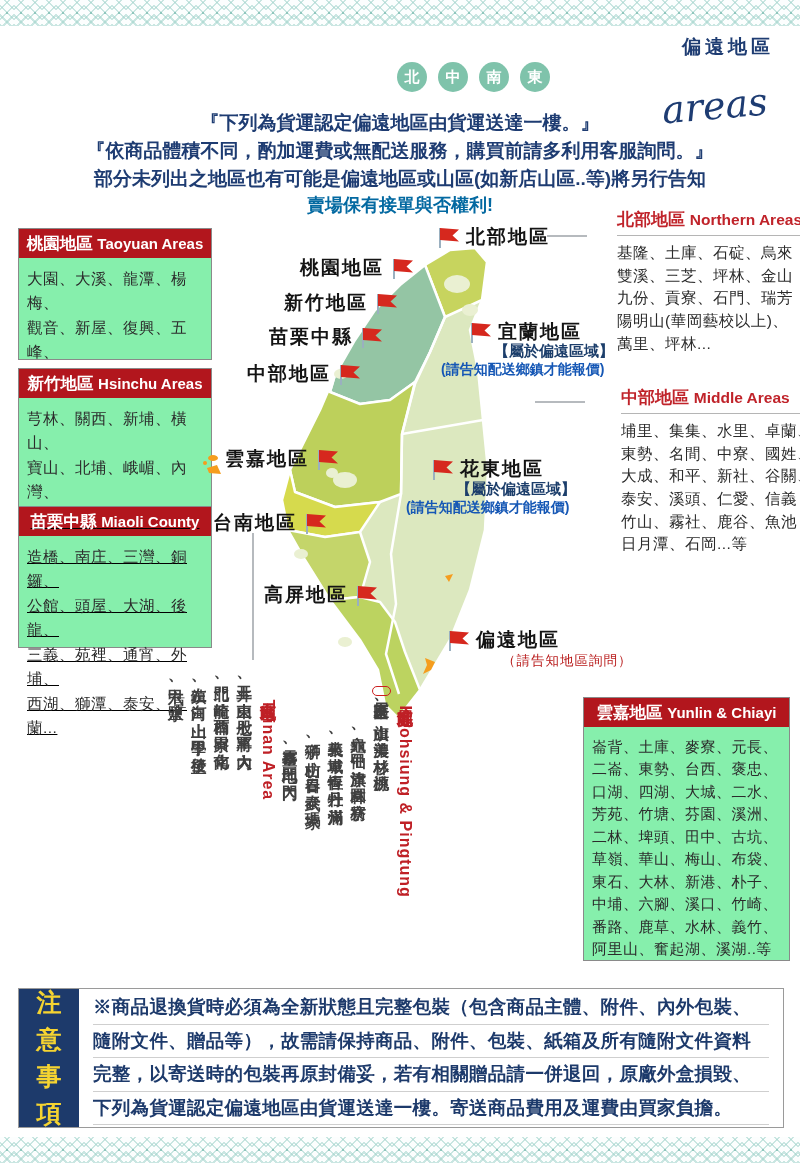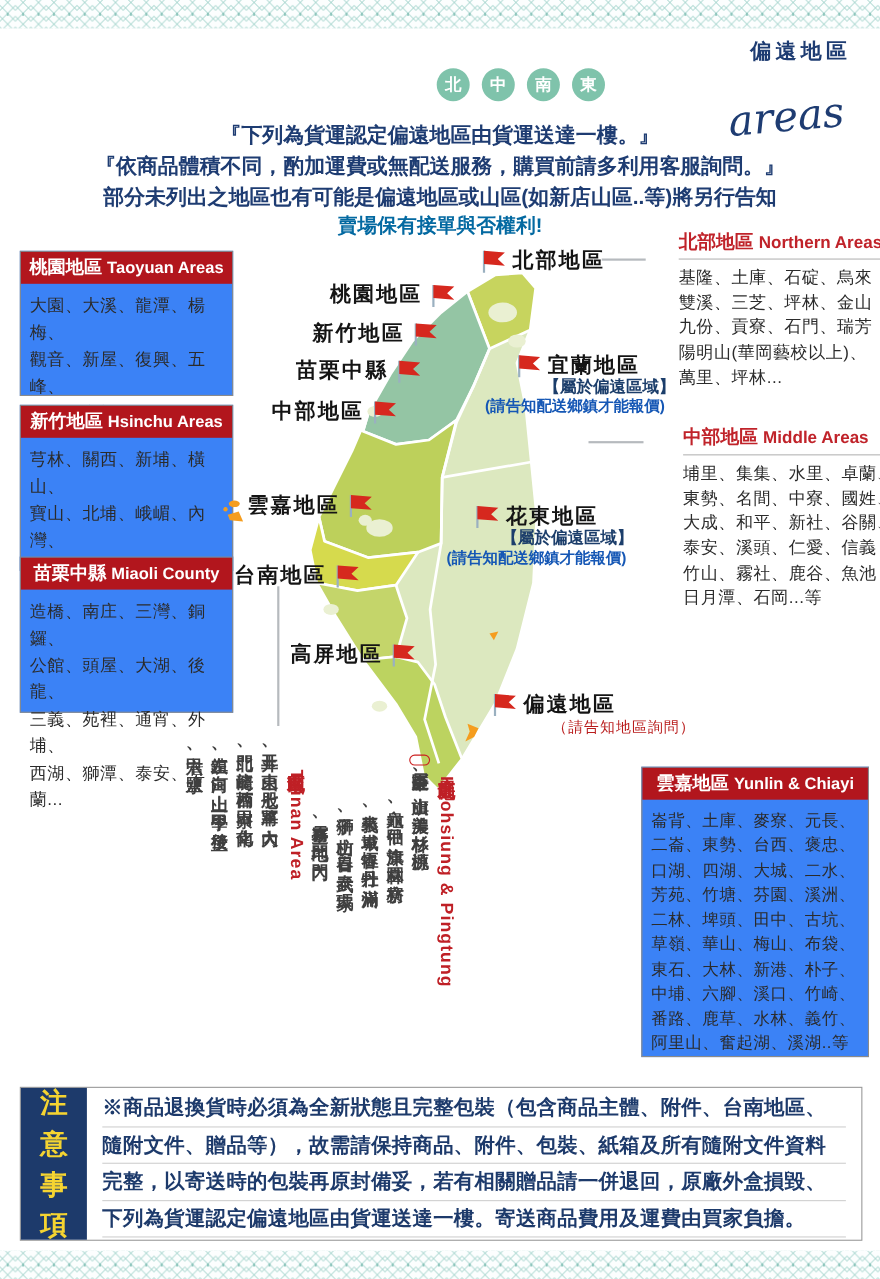--- a/index.html
+++ b/index.html
@@ -27,29 +27,29 @@
            font-style:italic;font-size:38px;color:#1e3c72;transform:rotate(-5deg);}
 
   
   .hline{position:absolute;left:0;right:0;text-align:center;color:#1e3c72;font-weight:bold;}
   .hl1{top:110px;font-size:19px;}
   .hl2{top:138px;font-size:19px;}
   .hl3{top:166px;font-size:19px;}
   .hl4{top:193px;font-size:18px;color:#0369a1;}
 
   
-  .rbox{position:absolute;border:1px solid #8a8a8a;background:#3b82f6;box-sizing:border-box;}
+  .rbox{position:absolute;border:1px solid #8a8a8a;background:#86efac;box-sizing:border-box;}
   .rbox .bar{background:#b2161d;color:#fff;text-align:center;padding:4px 2px;
              font-weight:bold;font-size:16.5px;line-height:1.25;}
   .rbox .bar .en{font-size:15px;font-weight:bold;}
   .rbox .body{padding:9px 8px;font-size:15.5px;color:#2b2b2b;line-height:1.58;
               white-space:pre-line;letter-spacing:0.5px;}
   .box-taoyuan{left:18px;top:228px;width:194px;height:132px;}
   .box-hsinchu{left:18px;top:368px;width:194px;height:151px;}
-  .box-miaoli{left:18px;top:506px;width:194px;height:142px;}
+  .box-miaoli{left:18px;top:506px;width:194px;height:142px;text-decoration:underline;}
   .box-yunchia{left:583px;top:697px;width:207px;height:264px;}
   .box-yunchia .body{font-size:15px;line-height:1.5;}
 
   
   .plainbox{position:absolute;width:208px;}
   .plainbox .ttl{font-size:17px;font-weight:bold;color:#c0232a;padding-bottom:4px;
                  border-bottom:1px solid #b5b5b5;}
   .plainbox .ttl .en{font-size:15.5px;}
   .plainbox .body{padding-top:6px;font-size:15.5px;color:#2b2b2b;line-height:1.46;
                   white-space:pre-line;letter-spacing:0.5px;}
@@ -311,20 +311,20 @@
   </div>
 
   <div class="notice">
     <div class="strip">
       <span>注</span>
       <span>意</span>
       <span>事</span>
       <span>項</span>
     </div>
     <div class="ncontent">
-      <div class="nrow">※商品退換貨時必須為全新狀態且完整包裝（包含商品主體、附件、台南地區、</div>
+      <div class="nrow">※商品退換貨時必須為全新狀態且完整包裝（包含商品主體、附件、內外包裝、</div>
       <div class="nrow">隨附文件、贈品等），故需請保持商品、附件、包裝、紙箱及所有隨附文件資料</div>
       <div class="nrow">完整，以寄送時的包裝再原封備妥，若有相關贈品請一併退回，原廠外盒損毀、</div>
       <div class="nrow">下列為貨運認定偏遠地區由貨運送達一樓。寄送商品費用及運費由買家負擔。</div>
     </div>
   </div>
 
 </div>
 
 </body></html>

